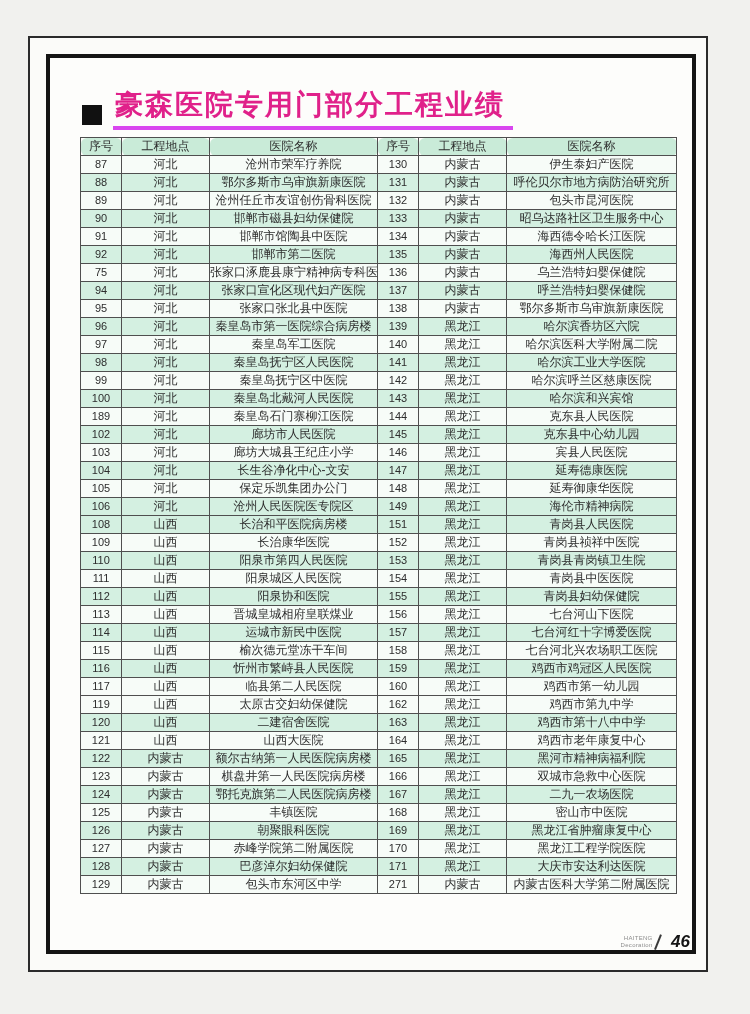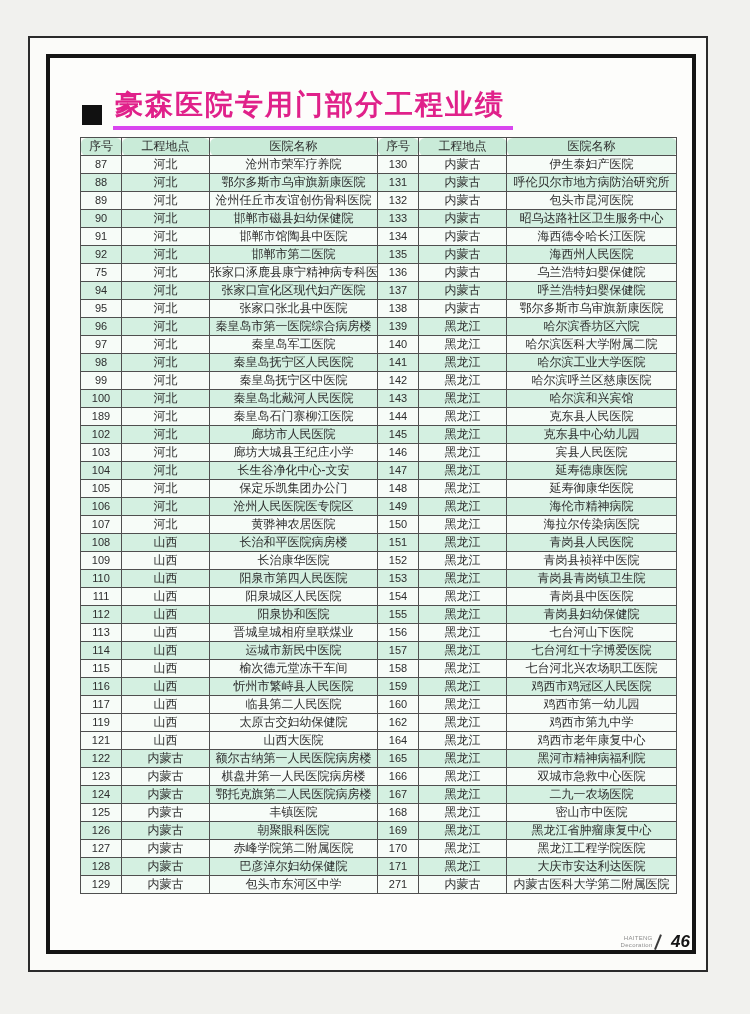--- a/index.html
+++ b/index.html
@@ -256,28 +256,20 @@
         <td>延寿御康华医院</td>
       </tr>
       <tr class="row-green">
         <td class="num">106</td>
         <td>河北</td>
         <td>沧州人民医院医专院区</td>
         <td class="num">149</td>
         <td>黑龙江</td>
         <td>海伦市精神病院</td>
       </tr>
-      <tr class="row-white">
-        <td class="num">107</td>
-        <td>河北</td>
-        <td>黄骅神农居医院</td>
-        <td class="num">150</td>
-        <td>黑龙江</td>
-        <td>海拉尔传染病医院</td>
-      </tr>
       <tr class="row-green">
         <td class="num">108</td>
         <td>山西</td>
         <td>长治和平医院病房楼</td>
         <td class="num">151</td>
         <td>黑龙江</td>
         <td>青岗县人民医院</td>
       </tr>
       <tr class="row-white">
         <td class="num">109</td>
@@ -351,20 +343,28 @@
         <td>黑龙江</td>
         <td>鸡西市第一幼儿园</td>
       </tr>
       <tr class="row-white">
         <td class="num">119</td>
         <td>山西</td>
         <td>太原古交妇幼保健院</td>
         <td class="num">162</td>
         <td>黑龙江</td>
         <td>鸡西市第九中学</td>
+      </tr>
+      <tr class="row-green">
+        <td class="num">120</td>
+        <td>山西</td>
+        <td>二建宿舍医院</td>
+        <td class="num">163</td>
+        <td>黑龙江</td>
+        <td>鸡西市第十八中中学</td>
       </tr>
       <tr class="row-white">
         <td class="num">121</td>
         <td>山西</td>
         <td>山西大医院</td>
         <td class="num">164</td>
         <td>黑龙江</td>
         <td>鸡西市老年康复中心</td>
       </tr>
       <tr class="row-green">

